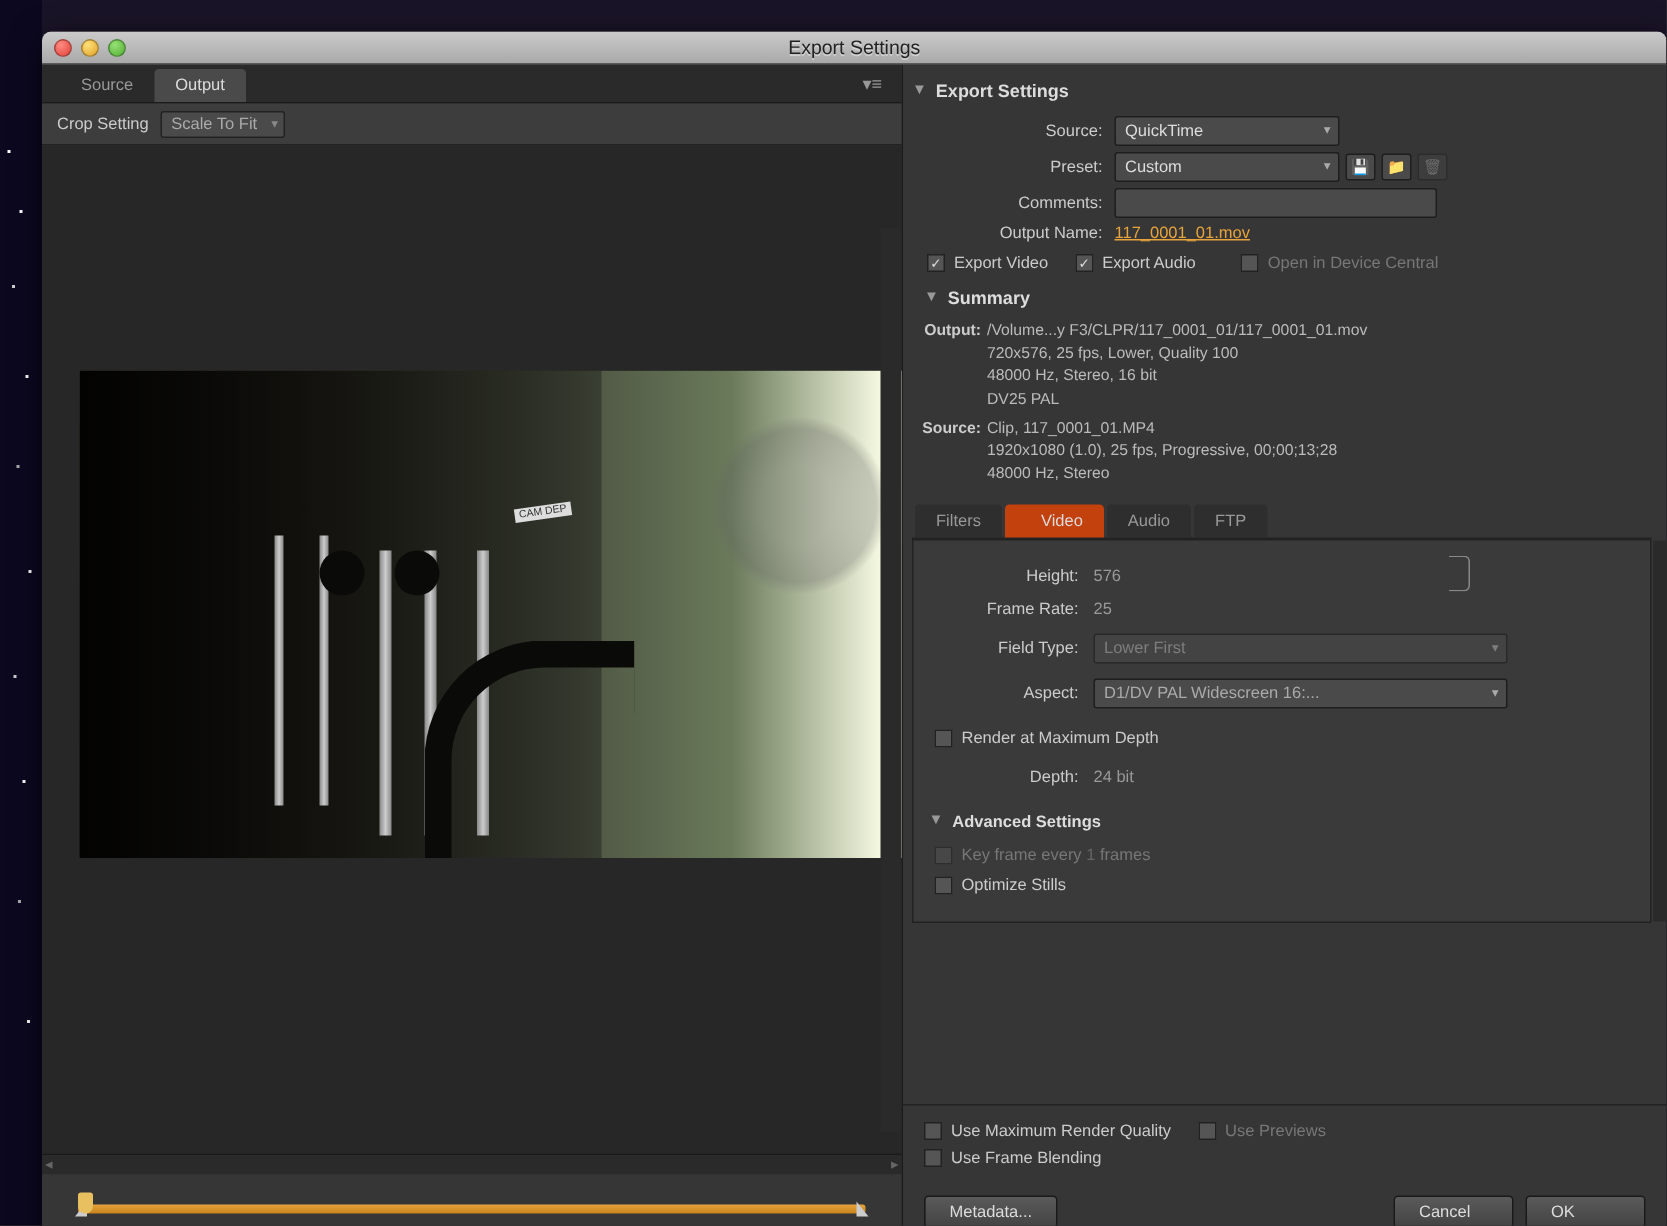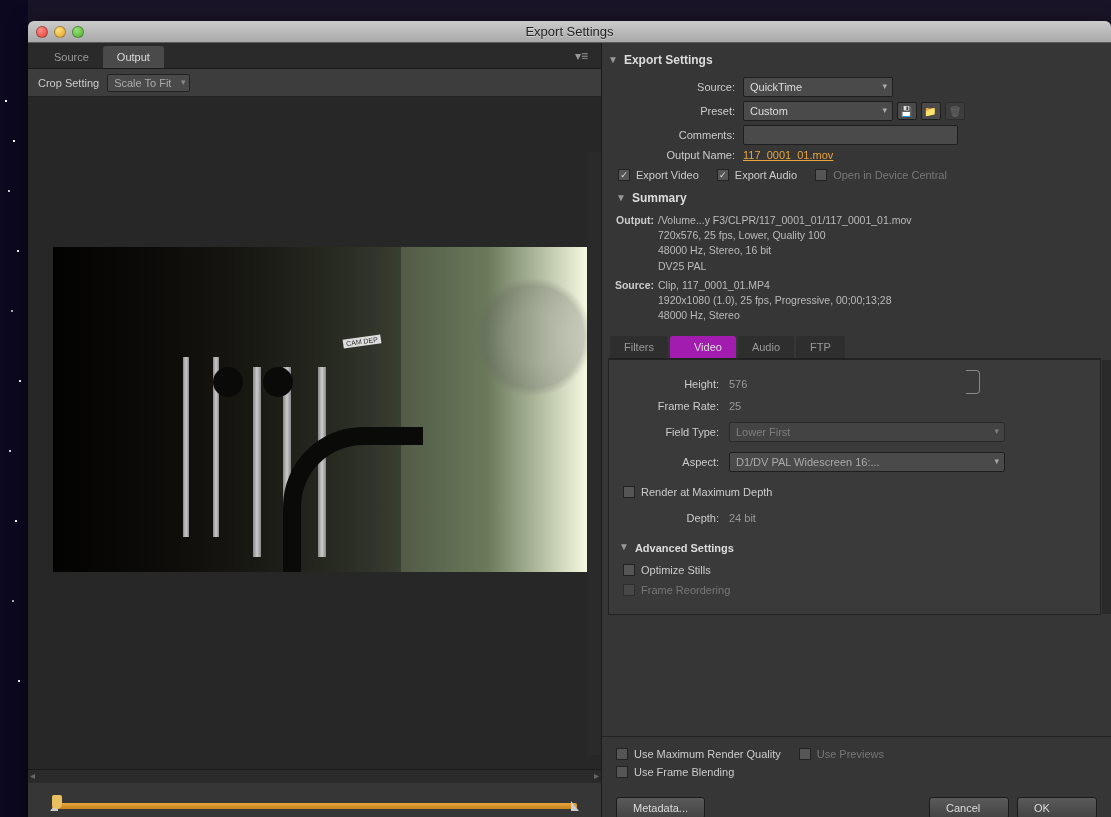--- a/index.html
+++ b/index.html
@@ -83,21 +83,21 @@
 .chkrow.disabled { color:#777; }
 .chkrow.disabled .chk { opacity:0.5; }
 
 .sum { padding:2px 0 2px 6px; }
 .sum-row { display:flex; align-items:flex-start; font-size:10.5px; color:#bbb; line-height:1.45; }
 .sum-row .slabel { width:44px; text-align:right; font-weight:bold; padding-right:4px; color:#ccc; }
 .sum-row .sval { flex:1; }
 
 .subtabs { display:flex; gap:2px; margin-top:10px; border-bottom:1px solid #222; padding-left:2px; }
 .subtab { padding:5px 14px; font-size:11px; color:#999; background:#2e2e2e; cursor:pointer; border-radius:3px 3px 0 0; }
-.subtab.active { background:#a21caf; color:#ddd;padding-left:24px; }
+.subtab.active { background:#c2410c; color:#ddd;padding-left:24px; }
 
 .videoset { background:#3a3a3a; border:1px solid #222; padding:8px 10px 14px; position:relative; }
 .videoset .scrollbar-vv { position:absolute; right:-14px; top:0; bottom:0; width:12px; background:#2a2a2a; }
 .vrow { display:flex; align-items:center; margin:10px 0; }
 .vrow .vlabel { width:110px; text-align:right; color:#ccc; font-size:11px; padding-right:10px; }
 .vval { color:#999; font-size:11px; }
 .vdd { background:#4a4a4a; border:1px solid #1e1e1e; color:#aaa; font-size:11px; padding:3px 6px; width:276px; position:relative; border-radius:2px; }
 .vdd::after { content:'▾'; position:absolute; right:5px; top:3px; font-size:9px; }
 .vdd.disabled { opacity:0.6; }
 .link-icon { position:absolute; right:110px; top:-8px; width:14px; height:24px; border:1px solid #888; border-left:none; border-radius:0 4px 4px 0; }
@@ -200,21 +200,21 @@
 
         <div class="chkrow" style="gap:18px; padding-left:10px;">
           <span style="display:flex;align-items:center;gap:6px;">
             <span class="chk on"></span>
             <span>Export Video</span>
           </span>
           <span style="display:flex;align-items:flex-start;gap:6px;">
             <span class="chk on"></span>
             <span>Export Audio</span>
           </span>
-          <span class="disabled" style="display:flex;align-items:center;gap:6px;color:#777;">
+          <span class="disabled" style="display:flex;align-items:center;gap:6px;color:#777;margin-left:12px;">
             <span class="chk"></span>
             <span>Open in Device Central</span>
           </span>
         </div>
 
         <div class="section-head" style="padding-left:8px;">
           <span class="tw">▼</span>
           <span>Summary</span>
         </div>
         <div class="sum">
@@ -268,27 +268,31 @@
           </div>
           <div class="vrow">
             <div class="vlabel">Depth:</div>
             <div class="vval">24 bit</div>
           </div>
 
           <div class="adv-head">
             <span class="tw">▼</span>
             <span>Advanced Settings</span>
           </div>
+          <div class="chkrow disabled">
+            <span class="chk"></span>
+            <span>
+              <span>Key frame every</span>
+              <span style="color:#666;">1</span>
+              <span>frames</span>
+            </span>
+          </div>
           <div class="chkrow">
             <span class="chk"></span>
             <span>Optimize Stills</span>
-          </div>
-          <div class="chkrow disabled">
-            <span class="chk"></span>
-            <span>Frame Reordering</span>
           </div>
           <div class="scrollbar-vv"></div>
         </div>
 
       </div>
 
       <div class="bottom-opts">
         <div class="chkrow" style="gap:18px;">
           <span style="display:flex;align-items:center;gap:6px;">
             <span class="chk"></span>

